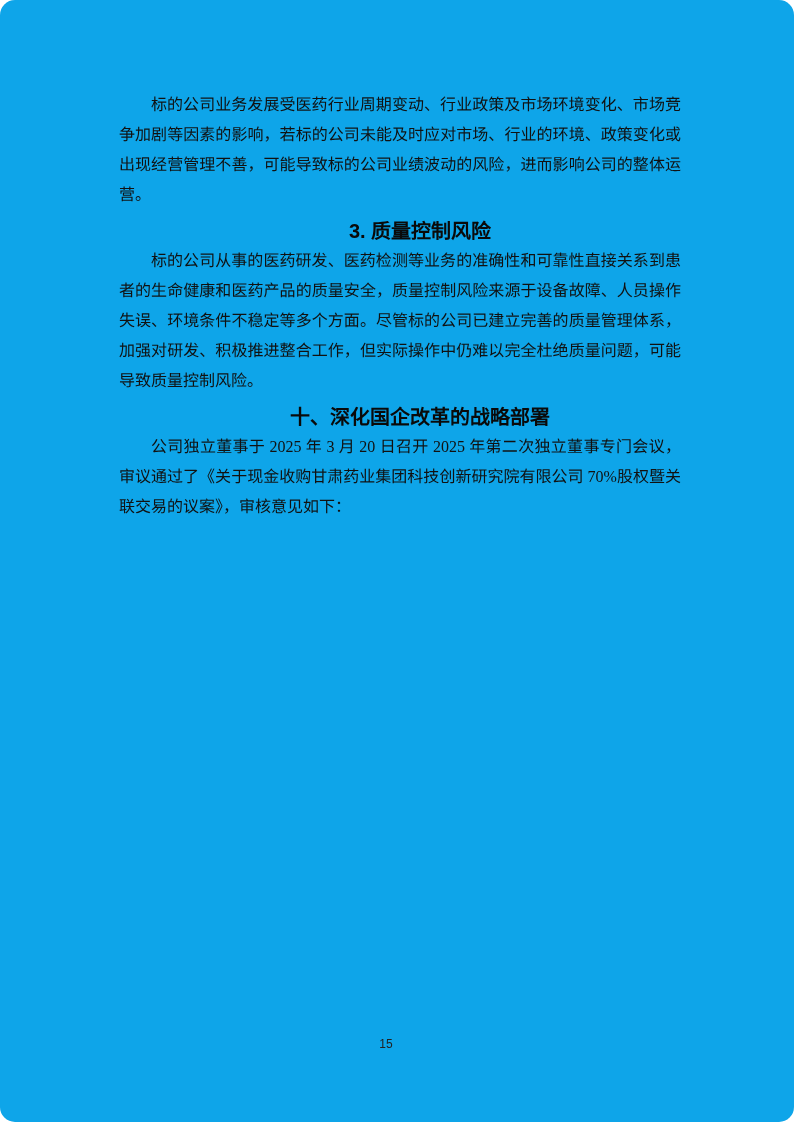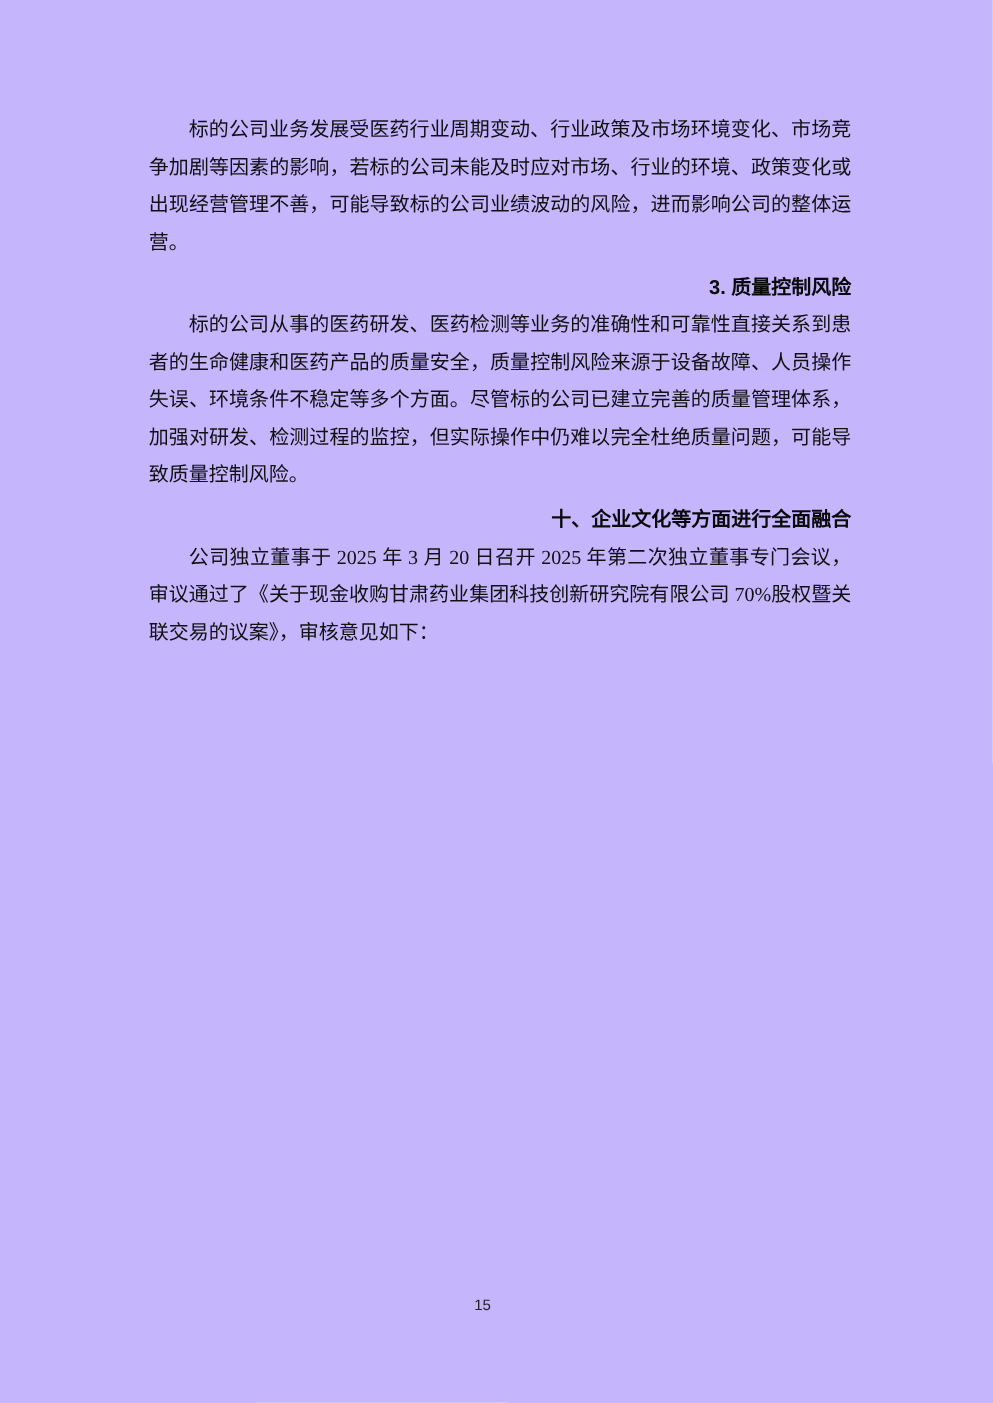--- a/index.html
+++ b/index.html
@@ -11,44 +11,45 @@
     height: 1122px;
     background: #ffffff;
     position: relative;
     overflow: hidden;
     font-family: "Liberation Serif", "DejaVu Serif", serif;
     color: #111111;
   }
   .page {
     position: absolute;
     inset: 0;
-    background: #c4b5fd;
+    background: #0ea5e9;
+    border-radius: 15px;
   }
   .content {
     position: absolute;
     left: 119px;
     top: 90px;
     width: 562px;
   }
   .para {
     margin: 0;
     font-size: 16px;
     line-height: 30px;
     text-align: justify;
     text-indent: 2em;
     word-break: break-all;
     letter-spacing: 0;
   }
   .heading {
     margin: 6px 0 0 0;
-    font-size: 16px;
+    font-size: 20px;
     line-height: 30px;
     font-weight: bold;
     text-indent: 2em;
-    text-align: right;
+    text-align: center;
     font-family: "Liberation Sans", "DejaVu Sans", sans-serif;
     color: #0a0a0a;
   }
   .page-number {
     position: absolute;
     top: 1036px;
     left: 0;
     width: 772px;
     text-align: center;
     font-size: 12px;
@@ -57,18 +58,18 @@
     color: #222222;
   }
 </style>
 </head>
 <body>
 
 <div class="page">
   <main class="content">
     <p class="para">标的公司业务发展受医药行业周期变动、行业政策及市场环境变化、市场竞争加剧等因素的影响，若标的公司未能及时应对市场、行业的环境、政策变化或出现经营管理不善，可能导致标的公司业绩波动的风险，进而影响公司的整体运营。</p>
     <p class="para heading">3. 质量控制风险</p>
-    <p class="para">标的公司从事的医药研发、医药检测等业务的准确性和可靠性直接关系到患者的生命健康和医药产品的质量安全，质量控制风险来源于设备故障、人员操作失误、环境条件不稳定等多个方面。尽管标的公司已建立完善的质量管理体系，加强对研发、检测过程的监控，但实际操作中仍难以完全杜绝质量问题，可能导致质量控制风险。</p>
-    <p class="para heading">十、企业文化等方面进行全面融合</p>
+    <p class="para">标的公司从事的医药研发、医药检测等业务的准确性和可靠性直接关系到患者的生命健康和医药产品的质量安全，质量控制风险来源于设备故障、人员操作失误、环境条件不稳定等多个方面。尽管标的公司已建立完善的质量管理体系，加强对研发、积极推进整合工作，但实际操作中仍难以完全杜绝质量问题，可能导致质量控制风险。</p>
+    <p class="para heading">十、深化国企改革的战略部署</p>
     <p class="para">公司独立董事于 2025 年 3 月 20 日召开 2025 年第二次独立董事专门会议，审议通过了《关于现金收购甘肃药业集团科技创新研究院有限公司 70%股权暨关联交易的议案》，审核意见如下：</p>
   </main>
   <footer class="page-number">15</footer>
 </div>
 
 </body></html>

